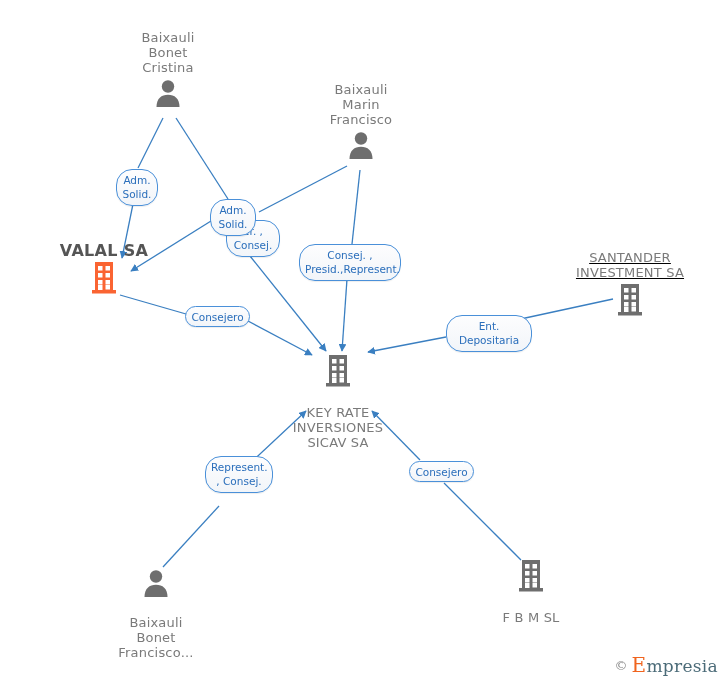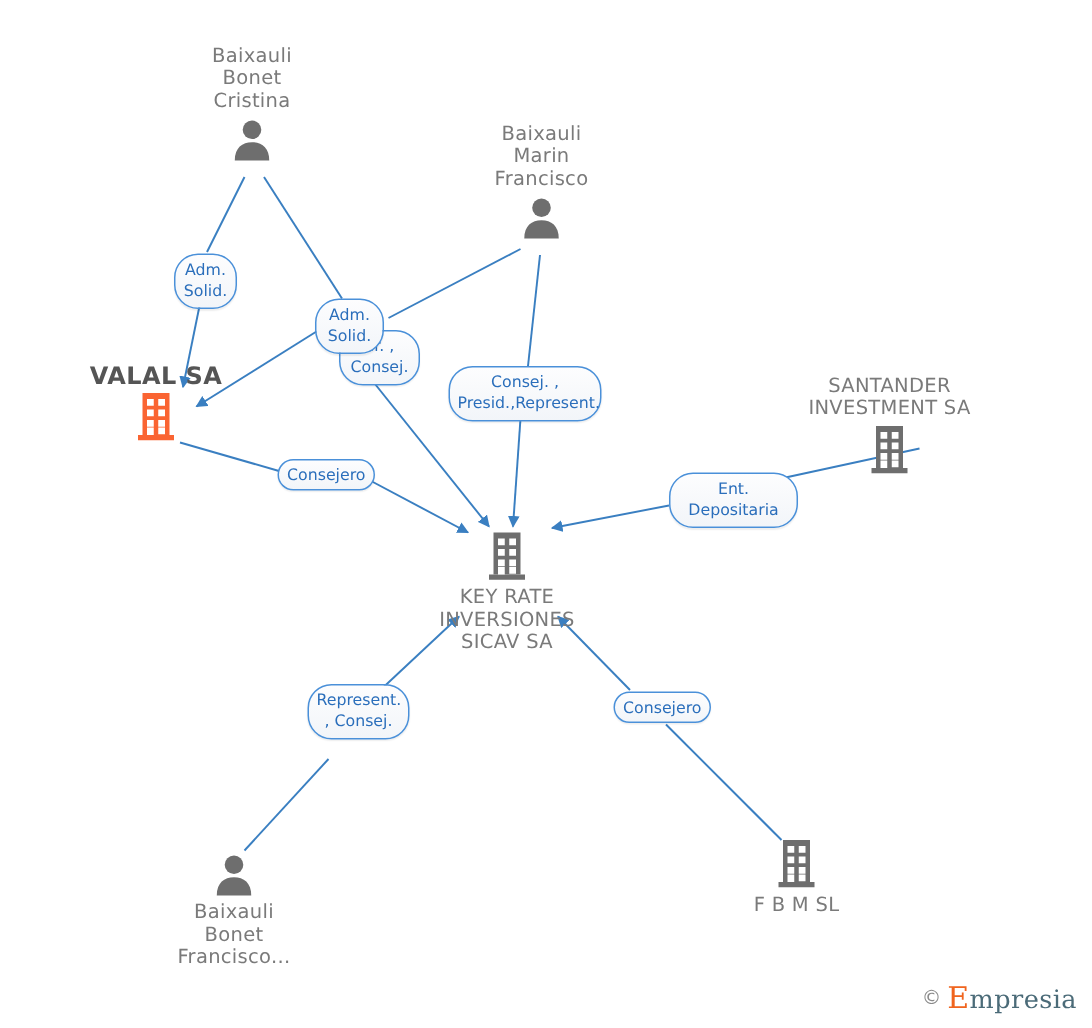--- a/index.html
+++ b/index.html
@@ -42,21 +42,21 @@
     letter-spacing: 0.2px;
     white-space: pre-line;
   }
   .node.company-highlight .caption {
     color: #555555;
     font-weight: bold;
     font-size: 16px;
     letter-spacing: 0.3px;
   }
   .node.caption-above .caption { margin-bottom: 3px; }
-  .node.caption-below .caption { margin-top: 3px; text-align: center; }
+  .node.caption-below .caption { margin-top: 17px; text-align: center; }
 
   .edge-label {
     position: absolute;
     box-sizing: border-box;
     background: linear-gradient(to bottom, #fdfdfe 0%, #f2f5f9 100%);
     border: 1px solid #4a90d9;
     border-radius: 16px;
     color: #2a6ebb;
     font-size: 10.5px;
     line-height: 14px;
@@ -166,21 +166,21 @@
         <rect x="9" y="12" width="4.5" height="4.5" fill="#ffffff"></rect>
         <rect x="16.5" y="12" width="4.5" height="4.5" fill="#ffffff"></rect>
         <rect x="9" y="19" width="4.5" height="4.5" fill="#ffffff"></rect>
         <rect x="16.5" y="19" width="4.5" height="4.5" fill="#ffffff"></rect>
         <rect x="9" y="24" width="4.5" height="5" fill="#ffffff"></rect>
         <rect x="16.5" y="24" width="4.5" height="4.5" fill="#ffffff"></rect>
       </svg>
     </span>
   </div>
 
-  <div class="node caption-above" style="left:593px; top:250px;">
+  <div class="node caption-above" style="left:630px; top:250px;text-decoration:underline;">
     <span class="caption">SANTANDER
 INVESTMENT SA</span>
     <span class="glyph">
       <svg width="30" height="34" viewBox="0 0 30 34">
         <rect x="6" y="1" width="18" height="28" fill="#6e6e6e"></rect>
         <rect x="3" y="29" width="24" height="3.5" fill="#6e6e6e"></rect>
         <rect x="9" y="5" width="4.5" height="4.5" fill="#ffffff"></rect>
         <rect x="16.5" y="5" width="4.5" height="4.5" fill="#ffffff"></rect>
         <rect x="9" y="12" width="4.5" height="4.5" fill="#ffffff"></rect>
         <rect x="16.5" y="12" width="4.5" height="4.5" fill="#ffffff"></rect>

